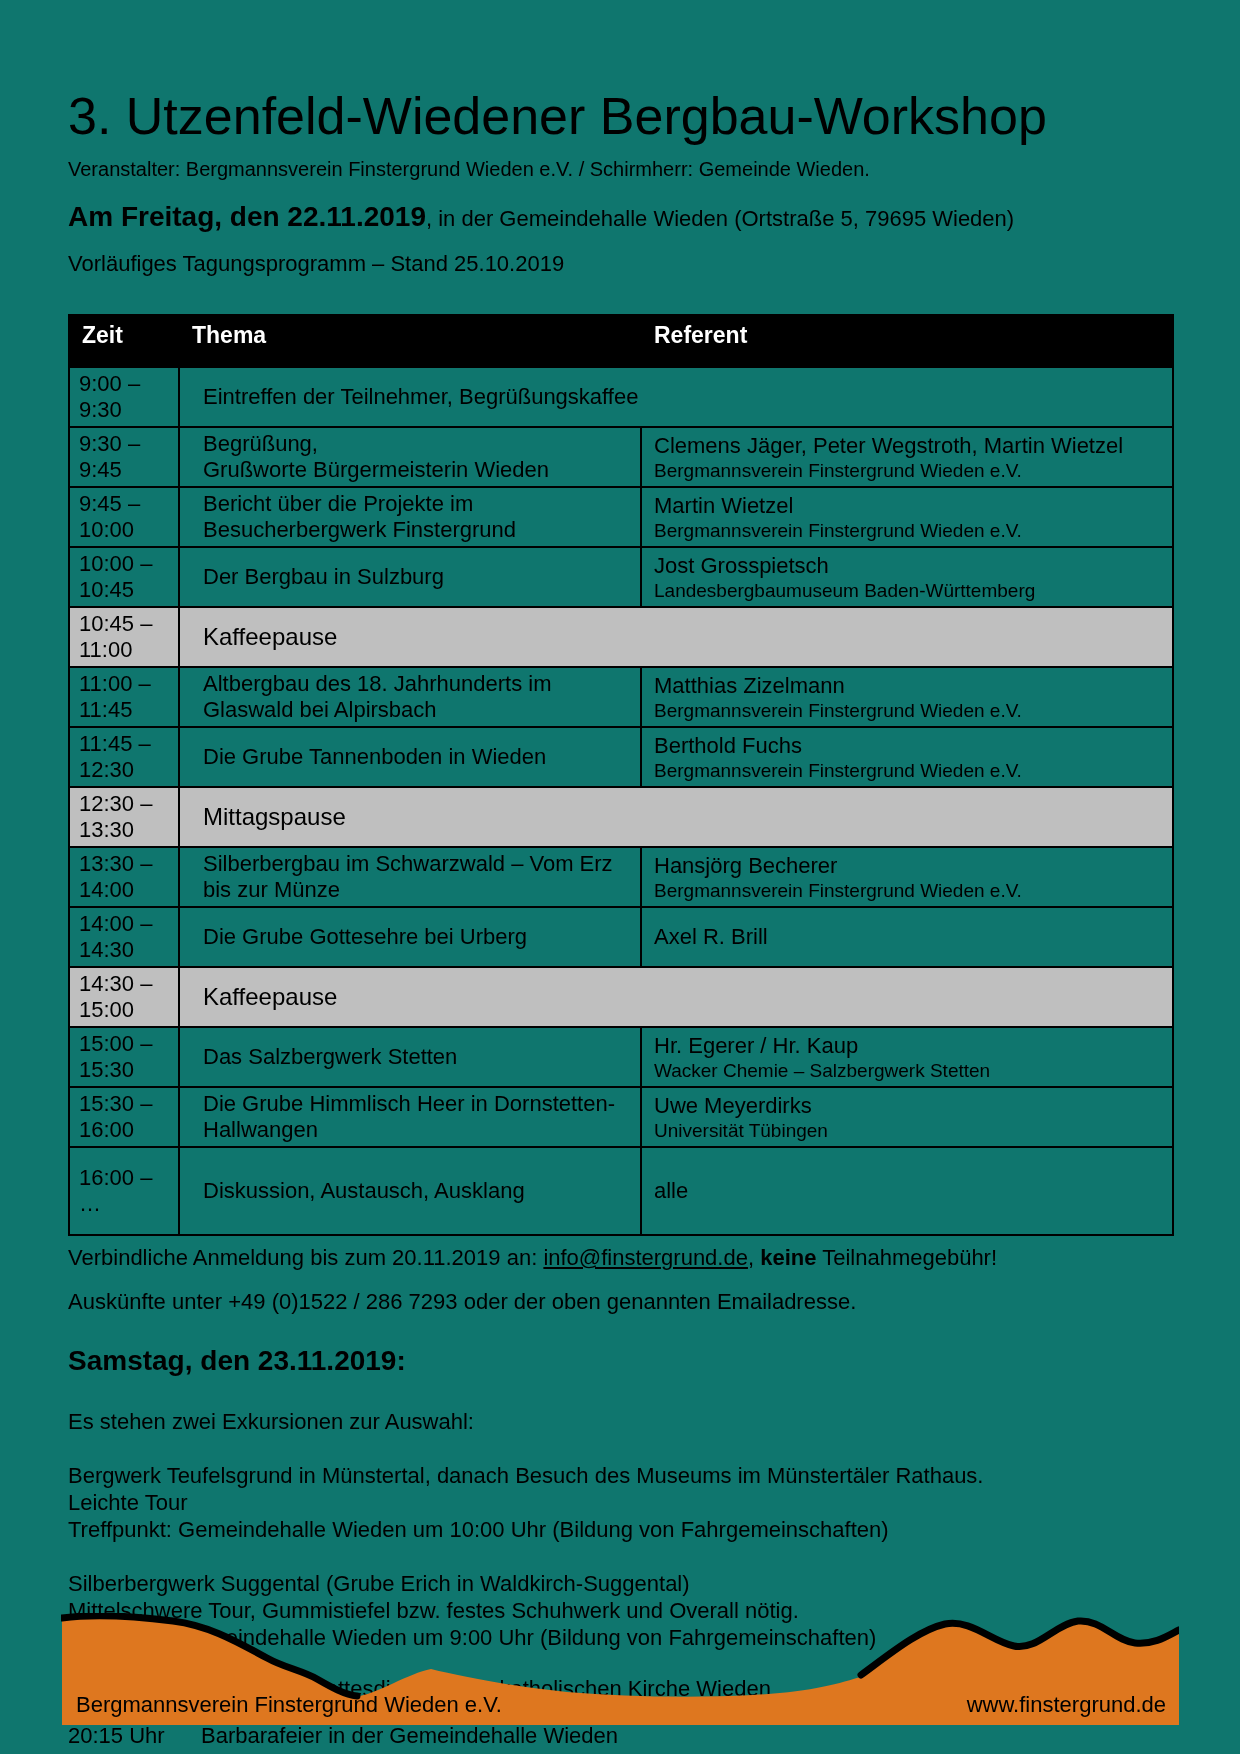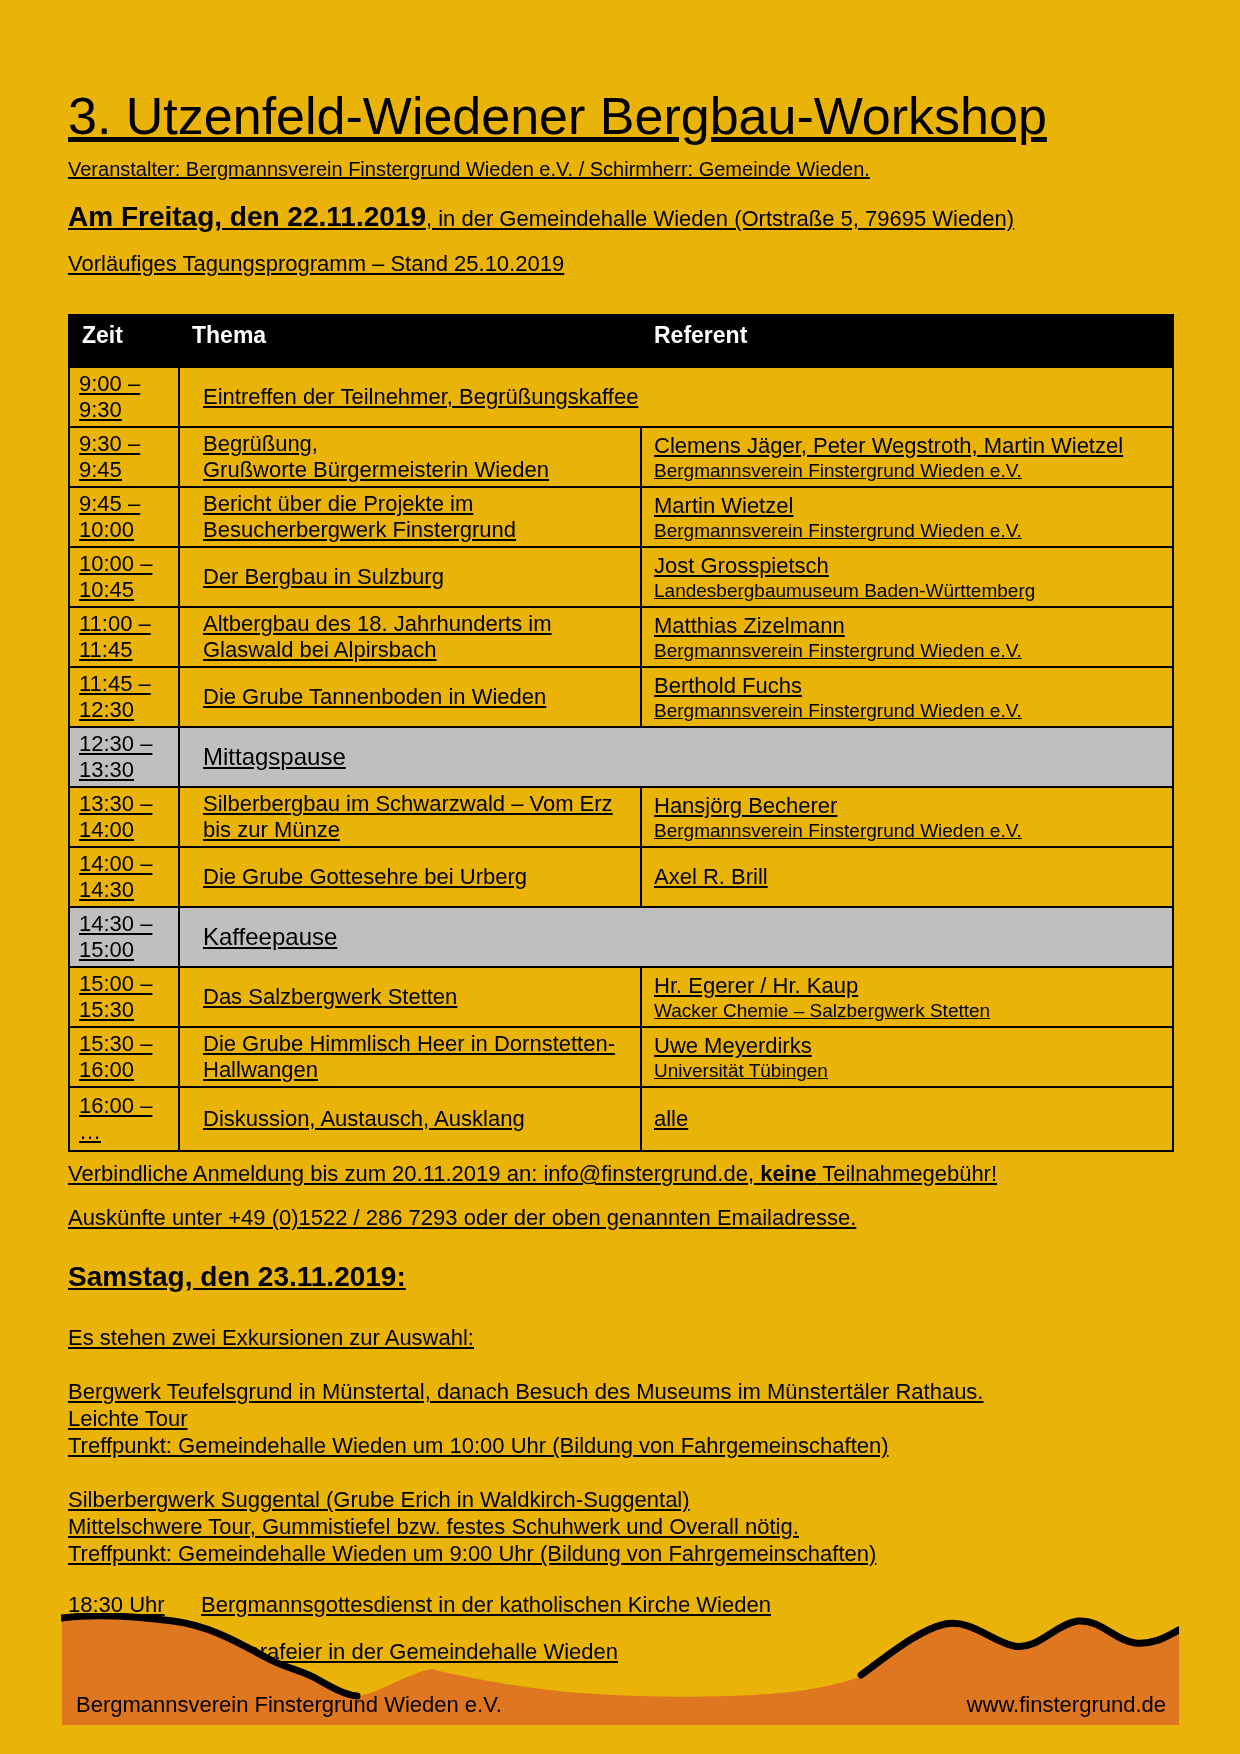--- a/index.html
+++ b/index.html
@@ -1,32 +1,32 @@
 <!DOCTYPE html>
 <html><head>
 <meta charset="utf-8">
 <style>
   html,body{margin:0;padding:0;background:#ffffff;}
   .page{
-    position:relative;width:1240px;height:1754px;background:#eab308;overflow:hidden;
-    font-family:"Liberation Sans","DejaVu Sans",sans-serif;color:#000;text-decoration:underline;
+    position:relative;width:1240px;height:1754px;background:#0f766e;overflow:hidden;
+    font-family:"Liberation Sans","DejaVu Sans",sans-serif;color:#000;
   }
   .content{padding:86px 68px 0 68px;}
   h1.title{margin:0;font-size:52px;font-weight:normal;line-height:60px;}
   p.organizer{margin:10px 0 0;font-size:20px;line-height:26px;}
   p.friday{margin:18px 0 0;font-size:22px;line-height:34px;}
   p.friday .bold-date{font-size:28px;font-weight:bold;}
   p.program{margin:14px 0 0;font-size:22px;line-height:27px;}
 
   table.program-table{border-collapse:collapse;width:1104px;margin-top:37px;table-layout:fixed;}
   .program-table th,.program-table td{border:2px solid #000;}
   .program-table th{background:#000;color:#fff;text-align:left;font-size:23px;font-weight:bold;height:30px;padding:0 0 11px 12px;}
   .program-table td{font-size:22px;line-height:26px;vertical-align:middle;}
   .program-table tr{height:52px;}
-  .program-table tr.tall{height:64px;}
+  .program-table tr.tall{height:88px;}
   td.col-time{padding:3px 8px 3px 9px;white-space:pre-line;}
   td.col-topic{padding:3px 8px 3px 23px;white-space:pre-line;}
   td.col-ref{padding:3px 6px 3px 12px;margin-top:36px;}
   .ref-name{font-size:22px;line-height:26px;}
   .ref-org{font-size:19px;line-height:23px;}
   tr.break td{background:#BFBFBF;}
   td.pause{font-size:24px;}
 
   p.registration{margin:8px 0 13px;font-size:22px;line-height:27px;}
   .email{color:#000;text-decoration:underline;}
@@ -98,20 +98,25 @@
           </tr>
           <tr>
             <td class="col-time">10:00 –
 10:45</td>
             <td class="col-topic">Der Bergbau in Sulzburg</td>
             <td class="col-ref">
               <div class="ref-name">Jost Grosspietsch</div>
               <div class="ref-org">Landesbergbaumuseum Baden-Württemberg</div>
             </td>
           </tr>
+          <tr class="break">
+            <td class="col-time">10:45 –
+11:00</td>
+            <td class="col-topic pause" colspan="2">Kaffeepause</td>
+          </tr>
           <tr>
             <td class="col-time">11:00 –
 11:45</td>
             <td class="col-topic">Altbergbau des 18. Jahrhunderts im
 Glaswald bei Alpirsbach</td>
             <td class="col-ref">
               <div class="ref-name">Matthias Zizelmann</div>
               <div class="ref-org">Bergmannsverein Finstergrund Wieden e.V.</div>
             </td>
           </tr>

